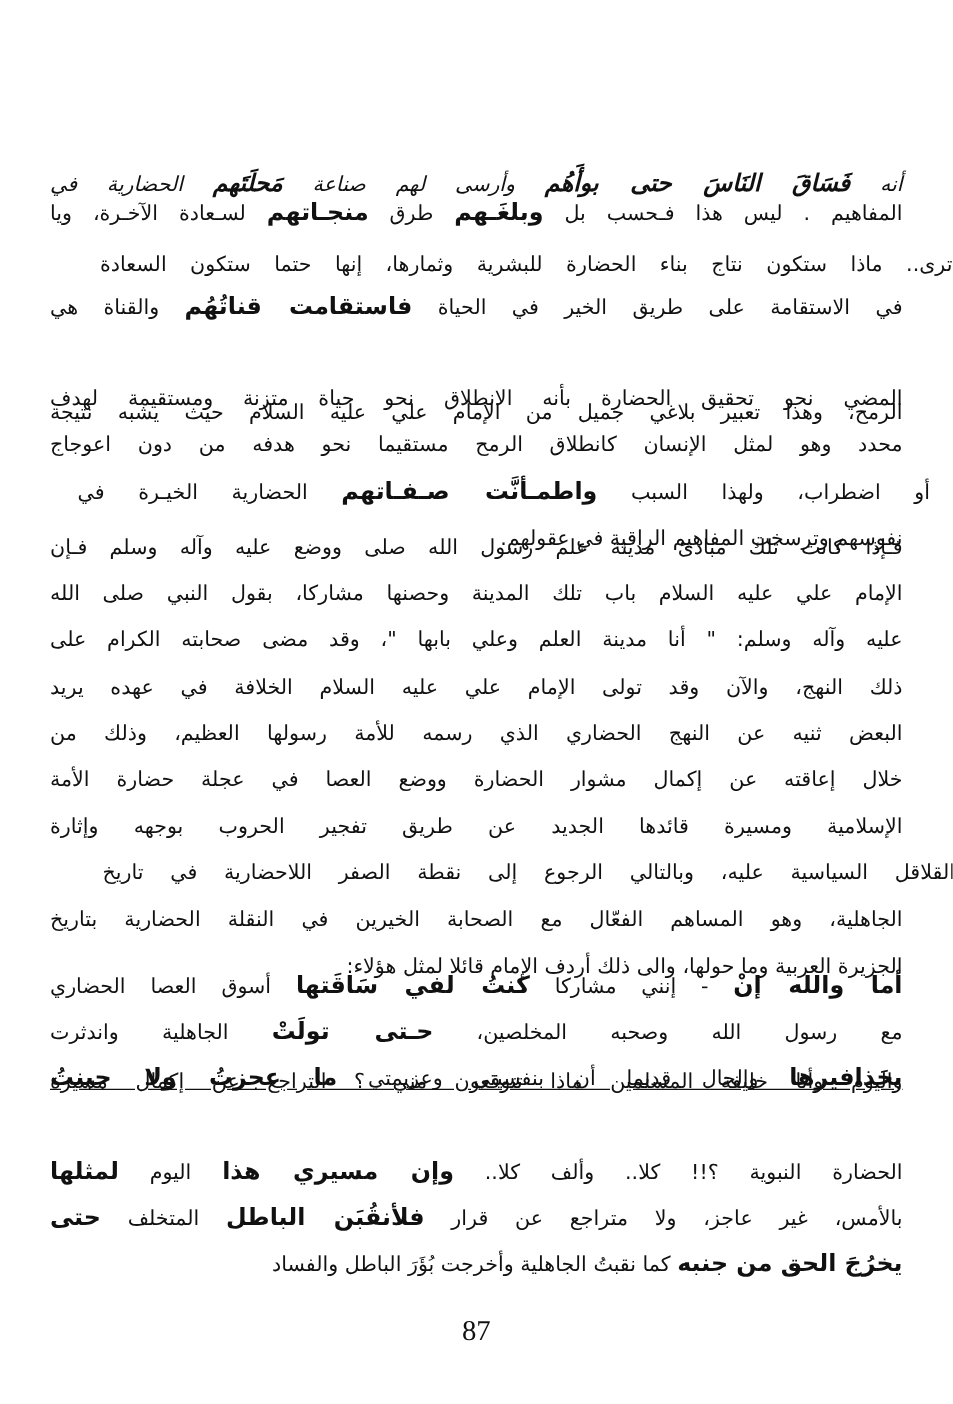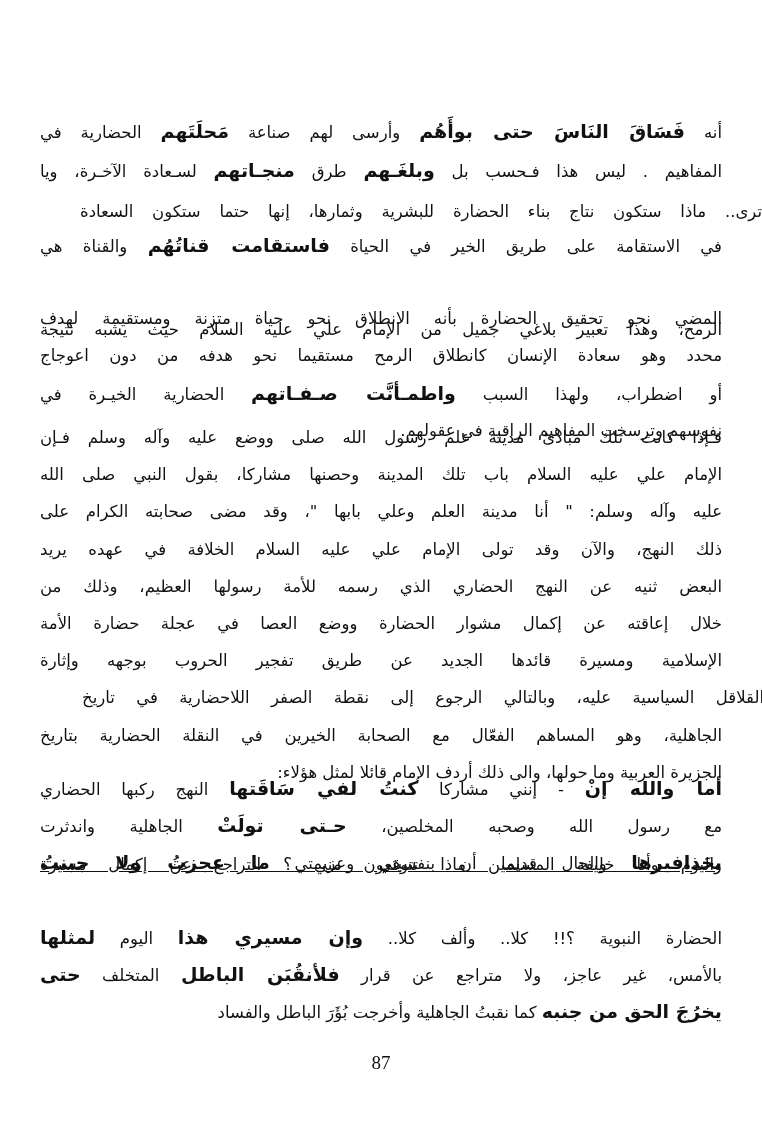--- a/index.html
+++ b/index.html
@@ -12,53 +12,53 @@
   .line {
     position: absolute; left: 40px; width: 682px;
     direction: rtl; text-align: justify; text-align-last: justify;
     font-size: 16.5px; line-height: 30px; height: 30px; white-space: nowrap;
     overflow: visible;
   }
   .line.last { text-align-last: right; }
   .b { font-weight: bold; font-size: 19px; }
   .page-number {
     position: absolute; left: 0; width: 762px; top: 1052px;
-    text-align: center; font-family: "Liberation Serif", serif; font-size: 19px; color: #111;
+    text-align: center; font-family: "Liberation Serif", serif; font-size: 23px; color: #111;
   }
 </style>
 </head>
 <body>
 
 <div class="page">
   <div id="text-body">
       <div>
-        <div class="line" style="top: 116px;"><span>أنه </span><span class="b">فَسَاقَ النَاسَ حتى بوأَهُم</span><span> وأرسى لهم صناعة </span><span class="b">مَحلَتَهم</span><span> الحضارية في</span></div>
+        <div class="line" style="top: 132px; font-style: italic;"><span>أنه </span><span class="b">فَسَاقَ النَاسَ حتى بوأَهُم</span><span> وأرسى لهم صناعة </span><span class="b">مَحلَتَهم</span><span> الحضارية في</span></div>
         <div class="line" style="top: 155.2px;"><span>المفاهيم . ليس هذا فـحسب بل </span><span class="b">وبلغَـهم</span><span> طرق </span><span class="b">منجـاتهم</span><span> لسـعادة الآخـرة، ويا</span></div>
         <div class="line" style="top: 197px; margin-left: 40px;"><span>ترى.. ماذا ستكون نتاج بناء الحضارة للبشرية وثمارها، إنها حتما ستكون السعادة</span></div>
         <div class="line" style="top: 229.6px;"><span>في الاستقامة على طريق الخير في الحياة  </span><span class="b">فاستقامت قناتُهُم</span><span>  والقناة هي</span></div>
         <div class="line" style="top: 266.8px; margin-top: 48px;"><span>الرمح، وهذا تعبير بلاغي جميل من الإمام علي عليه السلام حيث يشبه نتيجة</span></div>
         <div class="line" style="top: 304px;"><span>المضي نحو تحقيق الحضارة بأنه الانطلاق نحو حياة متزنة ومستقيمة لهدف</span></div>
-        <div class="line" style="top: 341.2px;"><span>محدد وهو سعادة الإنسان كانطلاق الرمح مستقيما نحو هدفه من دون اعوجاج</span></div>
-        <div class="line" style="top: 378.4px;"><span>أو اضطراب، ولهذا السبب  </span><span class="b">واطمـأنَّت صـفـاتهم</span><span>  الحضارية الخيـرة في</span></div>
+        <div class="line" style="top: 341.2px;"><span>محدد وهو لمثل الإنسان كانطلاق الرمح مستقيما نحو هدفه من دون اعوجاج</span></div>
+        <div class="line" style="top: 378.4px; margin-left: 22px;"><span>أو اضطراب، ولهذا السبب  </span><span class="b">واطمـأنَّت صـفـاتهم</span><span>  الحضارية الخيـرة في</span></div>
         <div class="line last" style="top: 415.6px;"><span>نفوسهم وترسخت المفاهيم الراقية في عقولهم.</span></div>
       </div>
       <div>
         <div class="line" style="top: 423px;"><span>فـإذا كانت تلك مبادئ مدينة علم رسول الله صلى ووضع عليه وآله وسلم فـإن</span></div>
         <div class="line" style="top: 460.2px;"><span>الإمام علي عليه السلام باب تلك المدينة وحصنها مشاركا، بقول النبي صلى الله</span></div>
         <div class="line" style="top: 497.4px;"><span>عليه وآله وسلم: " أنا مدينة العلم وعلي بابها "، وقد مضى صحابته الكرام على</span></div>
         <div class="line" style="top: 534.6px;"><span>ذلك النهج، والآن وقد تولى الإمام علي عليه السلام الخلافة في عهده يريد</span></div>
         <div class="line" style="top: 571.8px; font-family: Liberation Serif, serif;"><span>البعض  ثنيه عن النهج الحضاري الذي رسمه للأمة رسولها العظيم، وذلك من</span></div>
         <div class="line" style="top: 609px;"><span>خلال إعاقته عن إكمال مشوار الحضارة ووضع العصا في عجلة حضارة الأمة</span></div>
         <div class="line" style="top: 646.2px;"><span>الإسلامية ومسيرة قائدها الجديد عن طريق تفجير الحروب بوجهه وإثارة</span></div>
         <div class="line" style="top: 683.4px; margin-left: 42px;"><span>القلاقل السياسية عليه، وبالتالي الرجوع إلى نقطة الصفر اللاحضارية في تاريخ</span></div>
         <div class="line" style="top: 720.6px;"><span>الجاهلية، وهو المساهم الفعّال مع الصحابة الخيرين في النقلة الحضارية  بتاريخ</span></div>
         <div class="line last" style="top: 757.8px;"><span>الجزيرة العربية وما حولها، والى ذلك أردف الإمام قائلا لمثل هؤلاء:</span></div>
       </div>
       <div>
-        <div class="line" style="top: 773px;"><span class="b">أما والله إنْ</span><span> - إنني مشاركا </span><span class="b">كنتُ لفي سَاقَتها</span><span>  النهج ركبها الحضاري</span></div>
+        <div class="line" style="top: 773px;"><span class="b">أما والله إنْ</span><span> - إنني مشاركا </span><span class="b">كنتُ لفي سَاقَتها</span><span>  أسوق العصا الحضاري</span></div>
         <div class="line" style="top: 810.2px;"><span>مع رسول الله وصحبه المخلصين،  </span><span class="b">حـتى تولَتْ</span><span>  الجاهلية واندثرت</span></div>
         <div class="line" style="top: 847.4px;"><span class="b">بحَذافيرها</span><span>  والحال قديما أن بنفسيتي وعزيمتي  </span><span class="b">ما عجزتُ ولا جبنتُ</span></div>
         <div class="line" style="top: 850px; text-decoration: underline;"><span>واليوم وأنا خليفة المسلمين ماذا تتوقعون مني ؟ التراجع عن إكمال مسيرة</span></div>
         <div class="line" style="top: 921.8px;"><span>الحضارة النبوية ؟!! كلا.. وألف كلا..  </span><span class="b">وإن مسيري هذا</span><span> اليوم  </span><span class="b">لمثلها</span></div>
         <div class="line" style="top: 959px;"><span>بالأمس، غير عاجز، ولا متراجع عن قرار  </span><span class="b">فلأنقُبَن الباطل</span><span> المتخلف </span><span class="b">حتى</span></div>
         <div class="line last" style="top: 996.2px;"><span class="b">يخرُجَ الحق من جنبه</span><span>  كما نقبتُ الجاهلية وأخرجت بُؤَرَ الباطل والفساد</span></div>
       </div>
     </div>
   <div class="page-number">87</div>
 </div>

